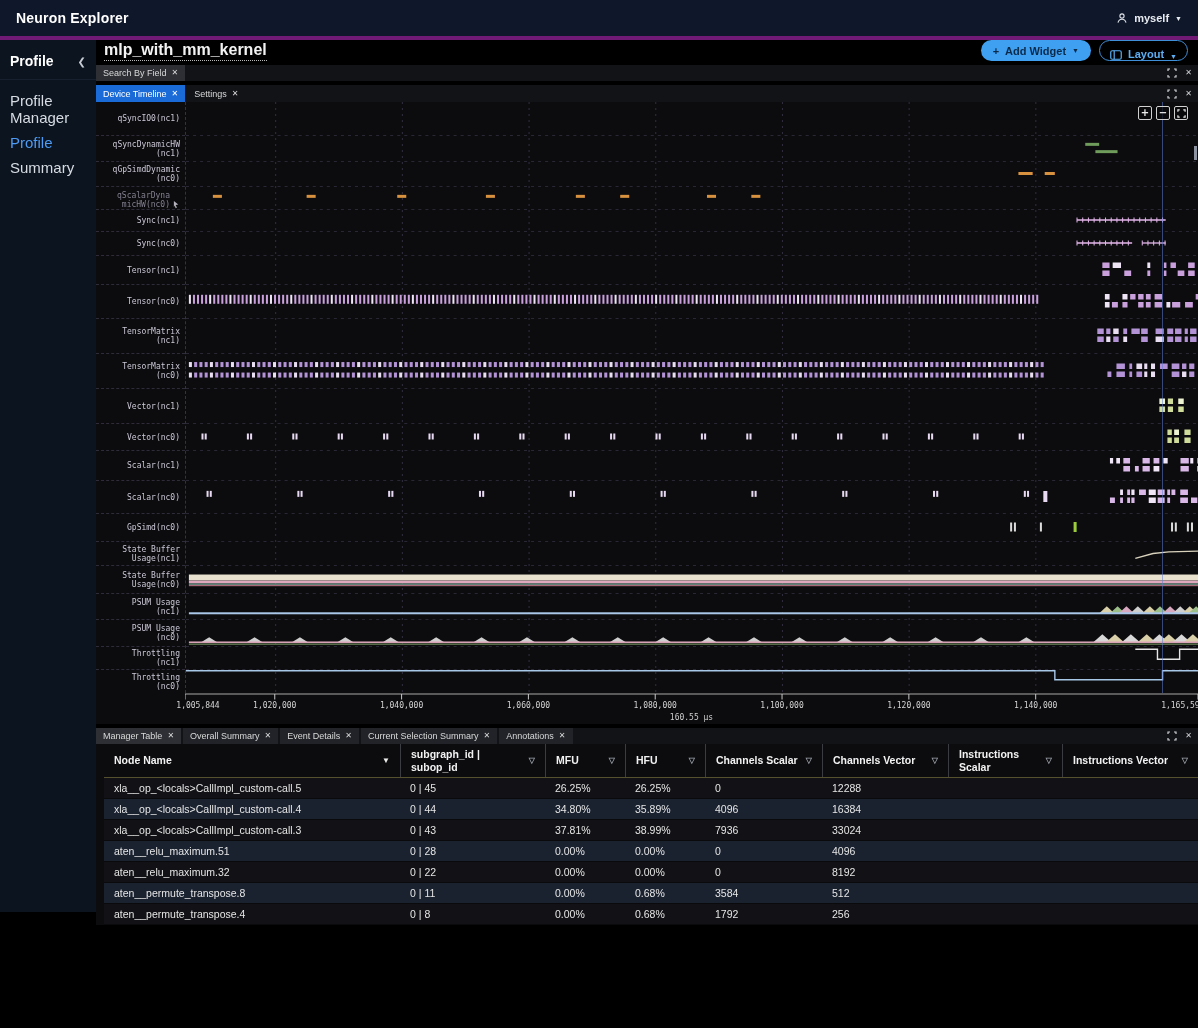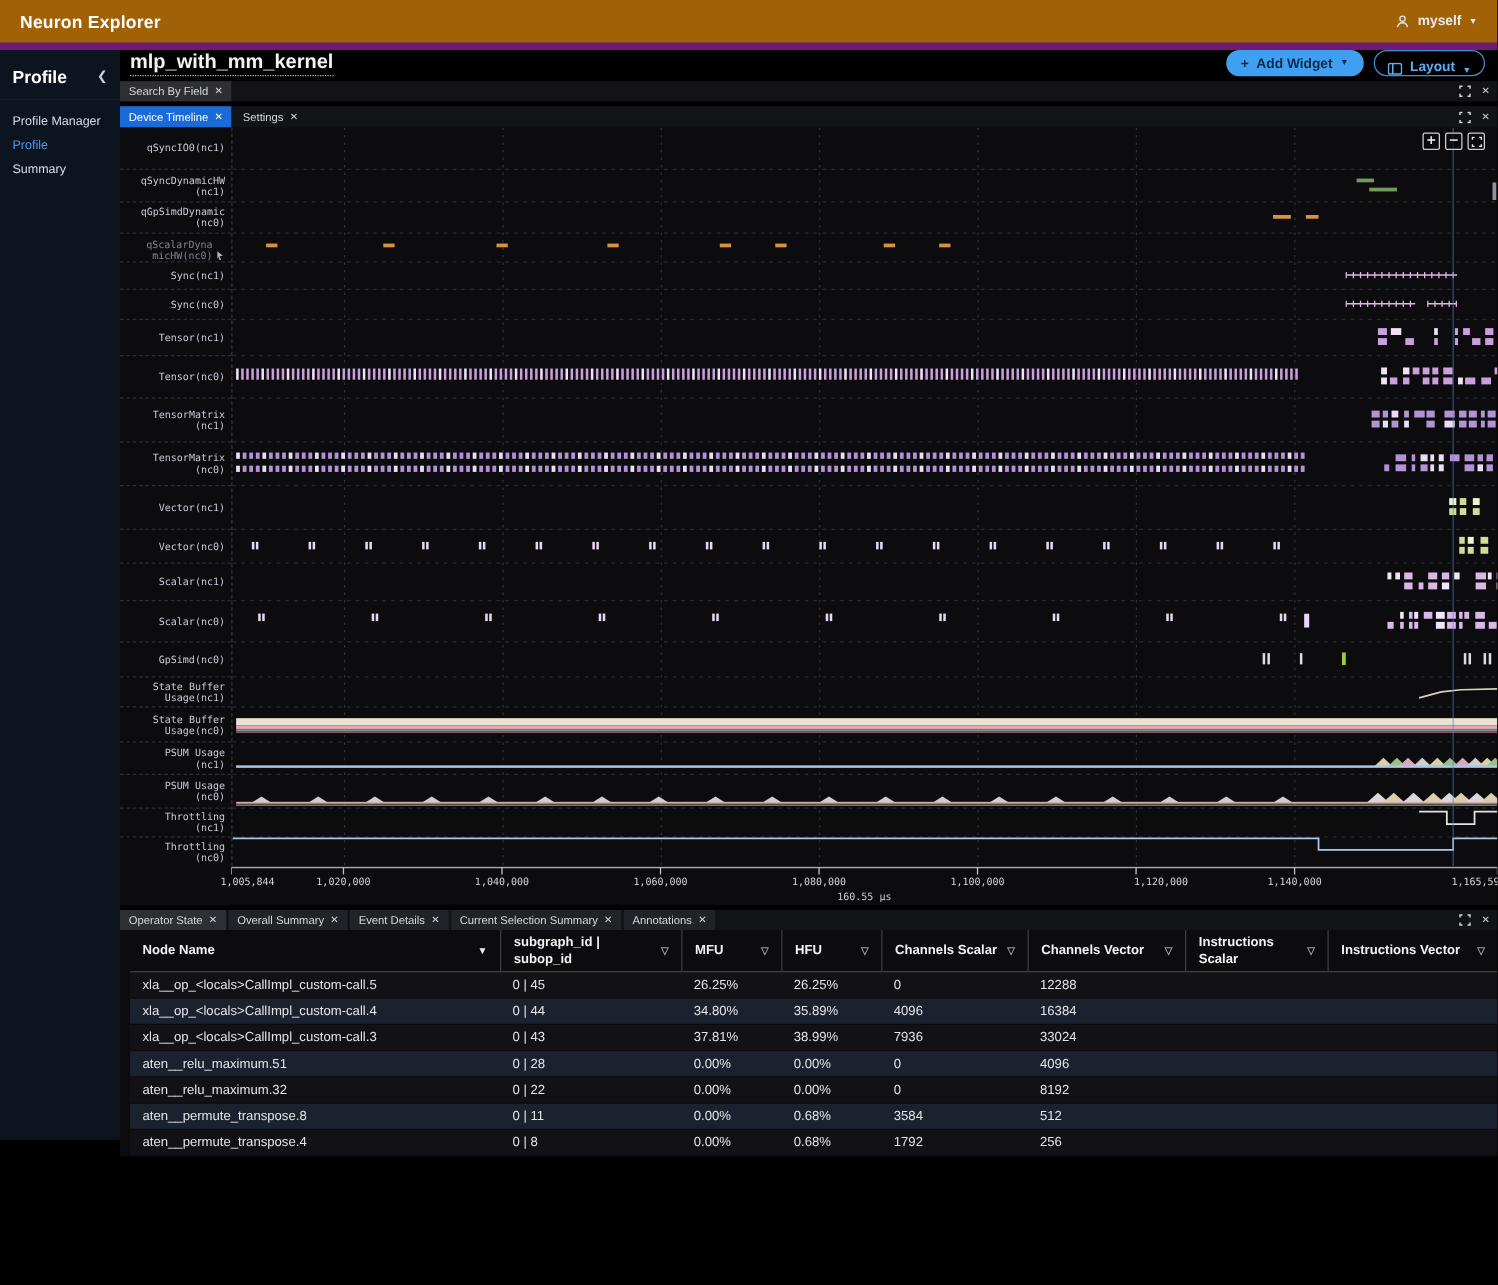--- a/index.html
+++ b/index.html
@@ -1,29 +1,29 @@
 <!DOCTYPE html>
 <html><head>
 <meta charset="utf-8">
 <style>
   *{box-sizing:border-box;margin:0;padding:0}
   html,body{width:1198px;height:1028px;overflow:hidden;background:#000;font-family:"Liberation Sans",sans-serif}
   
-  .apph{height:40px;background:#a16207;border-bottom:6px solid #701a75;display:flex;align-items:center;justify-content:space-between;padding:0 16px}
+  .apph{height:40px;background:#0f172a;border-bottom:4px solid #701a75;display:flex;align-items:center;justify-content:space-between;padding:0 16px}
   .apph-title{font-weight:bold;font-size:14px;color:#fff;letter-spacing:.2px}
   .apph-user{display:flex;align-items:center;gap:6px;color:#e8ecf1;font-size:11px;font-weight:bold;cursor:pointer}
   .caret{font-size:7px;line-height:1}
   
   .cols{display:flex;height:872px}
   .sidebar{width:96px;flex:none;background:#0c1420;display:flex;flex-direction:column}
   .side-head{display:flex;justify-content:space-between;align-items:center;padding:13px 10px 10px;border-bottom:1px solid #17202e}
   .side-title{font-weight:bold;font-size:14px;color:#fff}
   .side-collapse{color:#c8cdd4;font-size:10px;cursor:pointer}
   .side-nav{padding-top:8px}
-  .side-item{padding:4px 10px;font-size:10px;color:#d7dce2;cursor:pointer}
+  .side-item{padding:4px 10px;font-size:15px;color:#d7dce2;cursor:pointer}
   .side-item.active{color:#4d9bf5}
   .main{flex:1;display:flex;flex-direction:column;background:#000;min-width:0}
   .pagebar{height:26px;display:flex;align-items:center;justify-content:space-between;padding:0 10px 0 8px}
   .pagetitle{font-weight:bold;font-size:16px;color:#f2f2f2;border-bottom:1px dotted #b9b9b9;padding-bottom:1px}
   .pagebar-actions{display:flex;align-items:center;gap:8px}
   .btn-addwidget{background:#3fa0f2;border:none;border-radius:11px;height:21px;padding:0 12px;display:inline-flex;align-items:center;gap:6px;color:#0b2a4a;font:bold 11px "Liberation Sans",sans-serif;cursor:pointer}
   .btn-layout{background:transparent;border:1.5px solid #3f8fd8;border-radius:11px;height:21px;padding:0 10px;display:inline-flex;align-items:flex-end;gap:6px;color:#5caef2;font:bold 11px "Liberation Sans",sans-serif;cursor:pointer}
   
   .panel{margin-top:4px;background:#0c0c0f}
   .tabbar{height:16px;background:#121317;display:flex;align-items:stretch;position:relative;font-size:9px}
@@ -1102,35 +1102,35 @@
                 <line x1="844.799449156521" x2="844.799449156521" y1="1" y2="6.5" stroke="#c8c8c8" stroke-width="1"></line>
                 <line x1="1006" x2="1006" y1="1" y2="6.5" stroke="#c8c8c8" stroke-width="1"></line>
               </svg>
             <div class="tl-axis-labels" id="axis-labels">
                 <span style="left: 0%; transform: translateX(-20%);">1,005,844</span>
                 <span style="left: 8.86107%; transform: translateX(-50%);">1,020,000</span>
                 <span style="left: 21.3802%; transform: translateX(-50%);">1,040,000</span>
                 <span style="left: 33.8994%; transform: translateX(-50%);">1,060,000</span>
                 <span style="left: 46.4186%; transform: translateX(-50%);">1,080,000</span>
                 <span style="left: 58.9377%; transform: translateX(-50%);">1,100,000</span>
-                <span style="left: 71.4569%; transform: translateX(-50%); margin-left: 20px;">1,120,000</span>
+                <span style="left: 71.4569%; transform: translateX(-50%);">1,120,000</span>
                 <span style="left: 83.9761%; transform: translateX(-50%);">1,140,000</span>
                 <span style="left: 100%; transform: translateX(-85%);">1,165,599</span>
               </div>
           </div>
         </div>
         <div class="tl-duration">160.55 μs</div>
       </div>
     </section>
 
     <section class="panel">
       <div class="tabbar">
         <div class="tabs-wrap" id="op-tabs">
             <div class="tab active-gray">
-              <span>Operator State</span>
+              <span>Manager Table</span>
               <span class="close">✕</span>
             </div>
             <div class="tab">
               <span>Overall Summary</span>
               <span class="close">✕</span>
             </div>
             <div class="tab">
               <span>Event Details</span>
               <span class="close">✕</span>
             </div>

